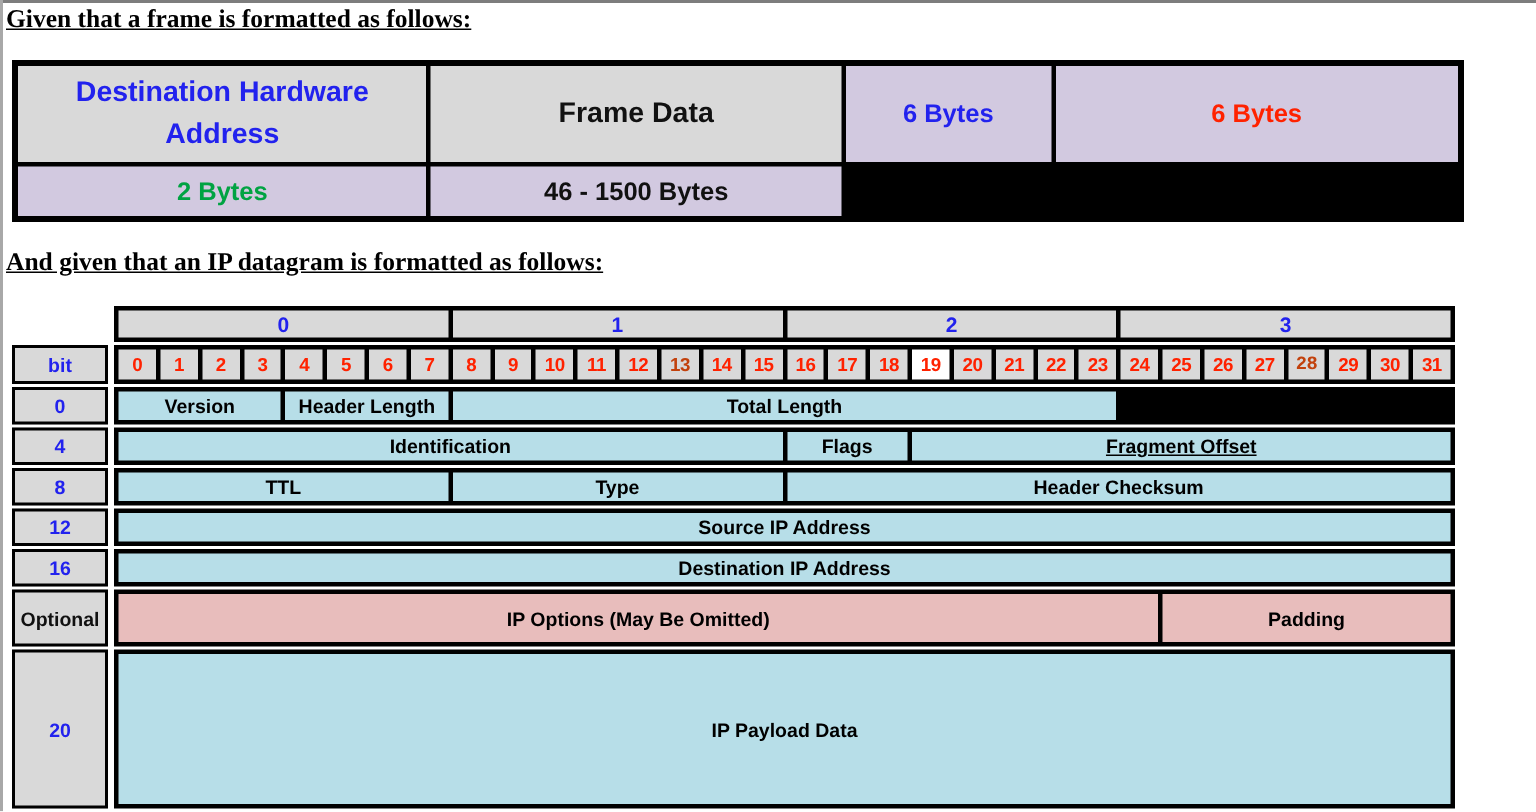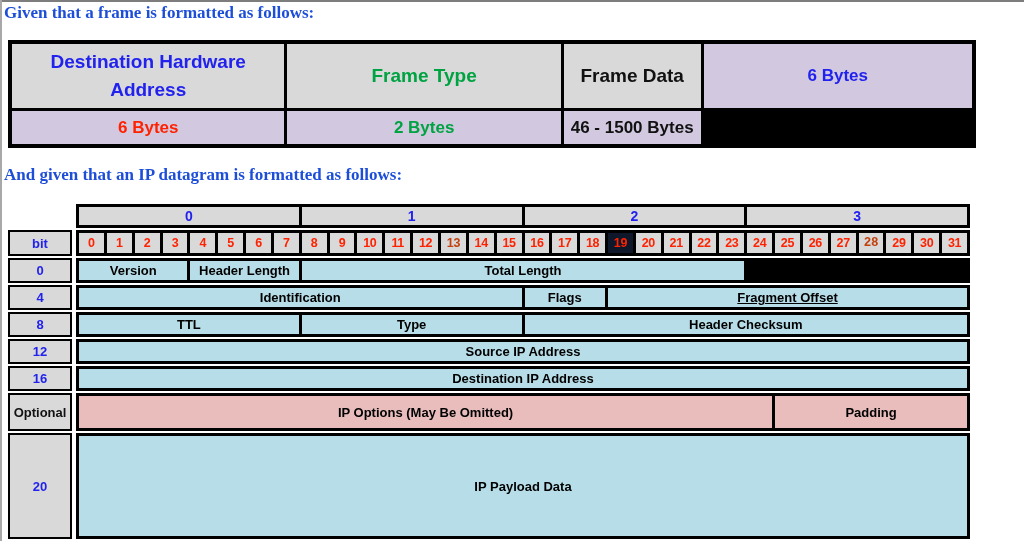--- a/index.html
+++ b/index.html
@@ -9,22 +9,23 @@
     background:#ffffff;
     font-family:"Liberation Sans",sans-serif;
     overflow:hidden;
   }
   .edge-top{position:absolute;top:0;left:0;width:1024px;height:2px;background:#7d7d7d;}
   .edge-left{position:absolute;top:0;left:0;width:2px;height:541px;background:#a8a8a8;}
 
   .intro{
     position:absolute;left:4px;
     font-family:"Liberation Serif",serif;
-    font-weight:bold;font-size:17px;color:#1d4ed8;
+    font-weight:bold;font-size:17px;color:#000000;
     white-space:nowrap;
+    text-decoration:underline;
   }
   #frame-intro{top:3px;}
   #ip-intro{top:165px;}
 
   
   #frame-table{
     position:absolute;left:8px;top:40px;width:960px;
     background:#000;padding:4px;
     display:grid;
     grid-template-columns:275fr 276fr 138fr 271fr;
@@ -67,21 +68,20 @@
 <body>
 
 <div id="canvas">
   <div class="edge-top"></div>
   <div class="edge-left"></div>
 
   <div class="intro" id="frame-intro">Given that a frame is formatted as follows:</div>
 
   <div id="frame-table">
       <div class="ft-cell ft-head" style="background: rgb(217, 217, 217); color: rgb(34, 34, 238);">Destination Hardware Address</div>
-      <div class="ft-cell ft-head" style="background: rgb(217, 217, 217); color: rgb(0, 163, 66);">Frame Type</div>
       <div class="ft-cell ft-head" style="background: rgb(217, 217, 217); color: rgb(17, 17, 17);">Frame Data</div>
       <div class="ft-cell ft-size" style="background: rgb(210, 201, 224); color: rgb(34, 34, 238);">6 Bytes</div>
       <div class="ft-cell ft-size" style="background: rgb(210, 201, 224); color: rgb(255, 34, 0);">6 Bytes</div>
       <div class="ft-cell ft-size" style="background: rgb(210, 201, 224); color: rgb(0, 163, 66);">2 Bytes</div>
       <div class="ft-cell ft-size" style="background: rgb(210, 201, 224); color: rgb(17, 17, 17);">46 - 1500 Bytes</div>
     </div>
 
   <div class="intro" id="ip-intro">And given that an IP datagram is formatted as follows:</div>
 
   <div id="ip-table">
@@ -109,21 +109,21 @@
           <div class="ip-cell bit-cell" style="background: rgb(217, 217, 217); color: rgb(255, 34, 0);">9</div>
           <div class="ip-cell bit-cell" style="background: rgb(217, 217, 217); color: rgb(255, 34, 0);">10</div>
           <div class="ip-cell bit-cell" style="background: rgb(217, 217, 217); color: rgb(255, 34, 0);">11</div>
           <div class="ip-cell bit-cell" style="background: rgb(217, 217, 217); color: rgb(255, 34, 0);">12</div>
           <div class="ip-cell bit-cell" style="background: rgb(217, 217, 217); color: #c2410c;">13</div>
           <div class="ip-cell bit-cell" style="background: rgb(217, 217, 217); color: rgb(255, 34, 0);">14</div>
           <div class="ip-cell bit-cell" style="background: rgb(217, 217, 217); color: rgb(255, 34, 0);">15</div>
           <div class="ip-cell bit-cell" style="background: rgb(217, 217, 217); color: rgb(255, 34, 0);">16</div>
           <div class="ip-cell bit-cell" style="background: rgb(217, 217, 217); color: rgb(255, 34, 0);">17</div>
           <div class="ip-cell bit-cell" style="background: rgb(217, 217, 217); color: rgb(255, 34, 0);">18</div>
-          <div class="ip-cell bit-cell" style="background: #0f172a; color: rgb(255, 34, 0);">19</div>
+          <div class="ip-cell bit-cell" style="background: #ffffff; color: rgb(255, 34, 0);">19</div>
           <div class="ip-cell bit-cell" style="background: rgb(217, 217, 217); color: rgb(255, 34, 0);">20</div>
           <div class="ip-cell bit-cell" style="background: rgb(217, 217, 217); color: rgb(255, 34, 0);">21</div>
           <div class="ip-cell bit-cell" style="background: rgb(217, 217, 217); color: rgb(255, 34, 0);">22</div>
           <div class="ip-cell bit-cell" style="background: rgb(217, 217, 217); color: rgb(255, 34, 0);">23</div>
           <div class="ip-cell bit-cell" style="background: rgb(217, 217, 217); color: rgb(255, 34, 0);">24</div>
           <div class="ip-cell bit-cell" style="background: rgb(217, 217, 217); color: rgb(255, 34, 0);">25</div>
           <div class="ip-cell bit-cell" style="background: rgb(217, 217, 217); color: rgb(255, 34, 0);">26</div>
           <div class="ip-cell bit-cell" style="background: rgb(217, 217, 217); color: rgb(255, 34, 0);">27</div>
           <div class="ip-cell bit-cell" style="background: rgb(217, 217, 217); color: #c2410c; font-family: Liberation Mono, monospace;">28</div>
           <div class="ip-cell bit-cell" style="background: rgb(217, 217, 217); color: rgb(255, 34, 0);">29</div>

